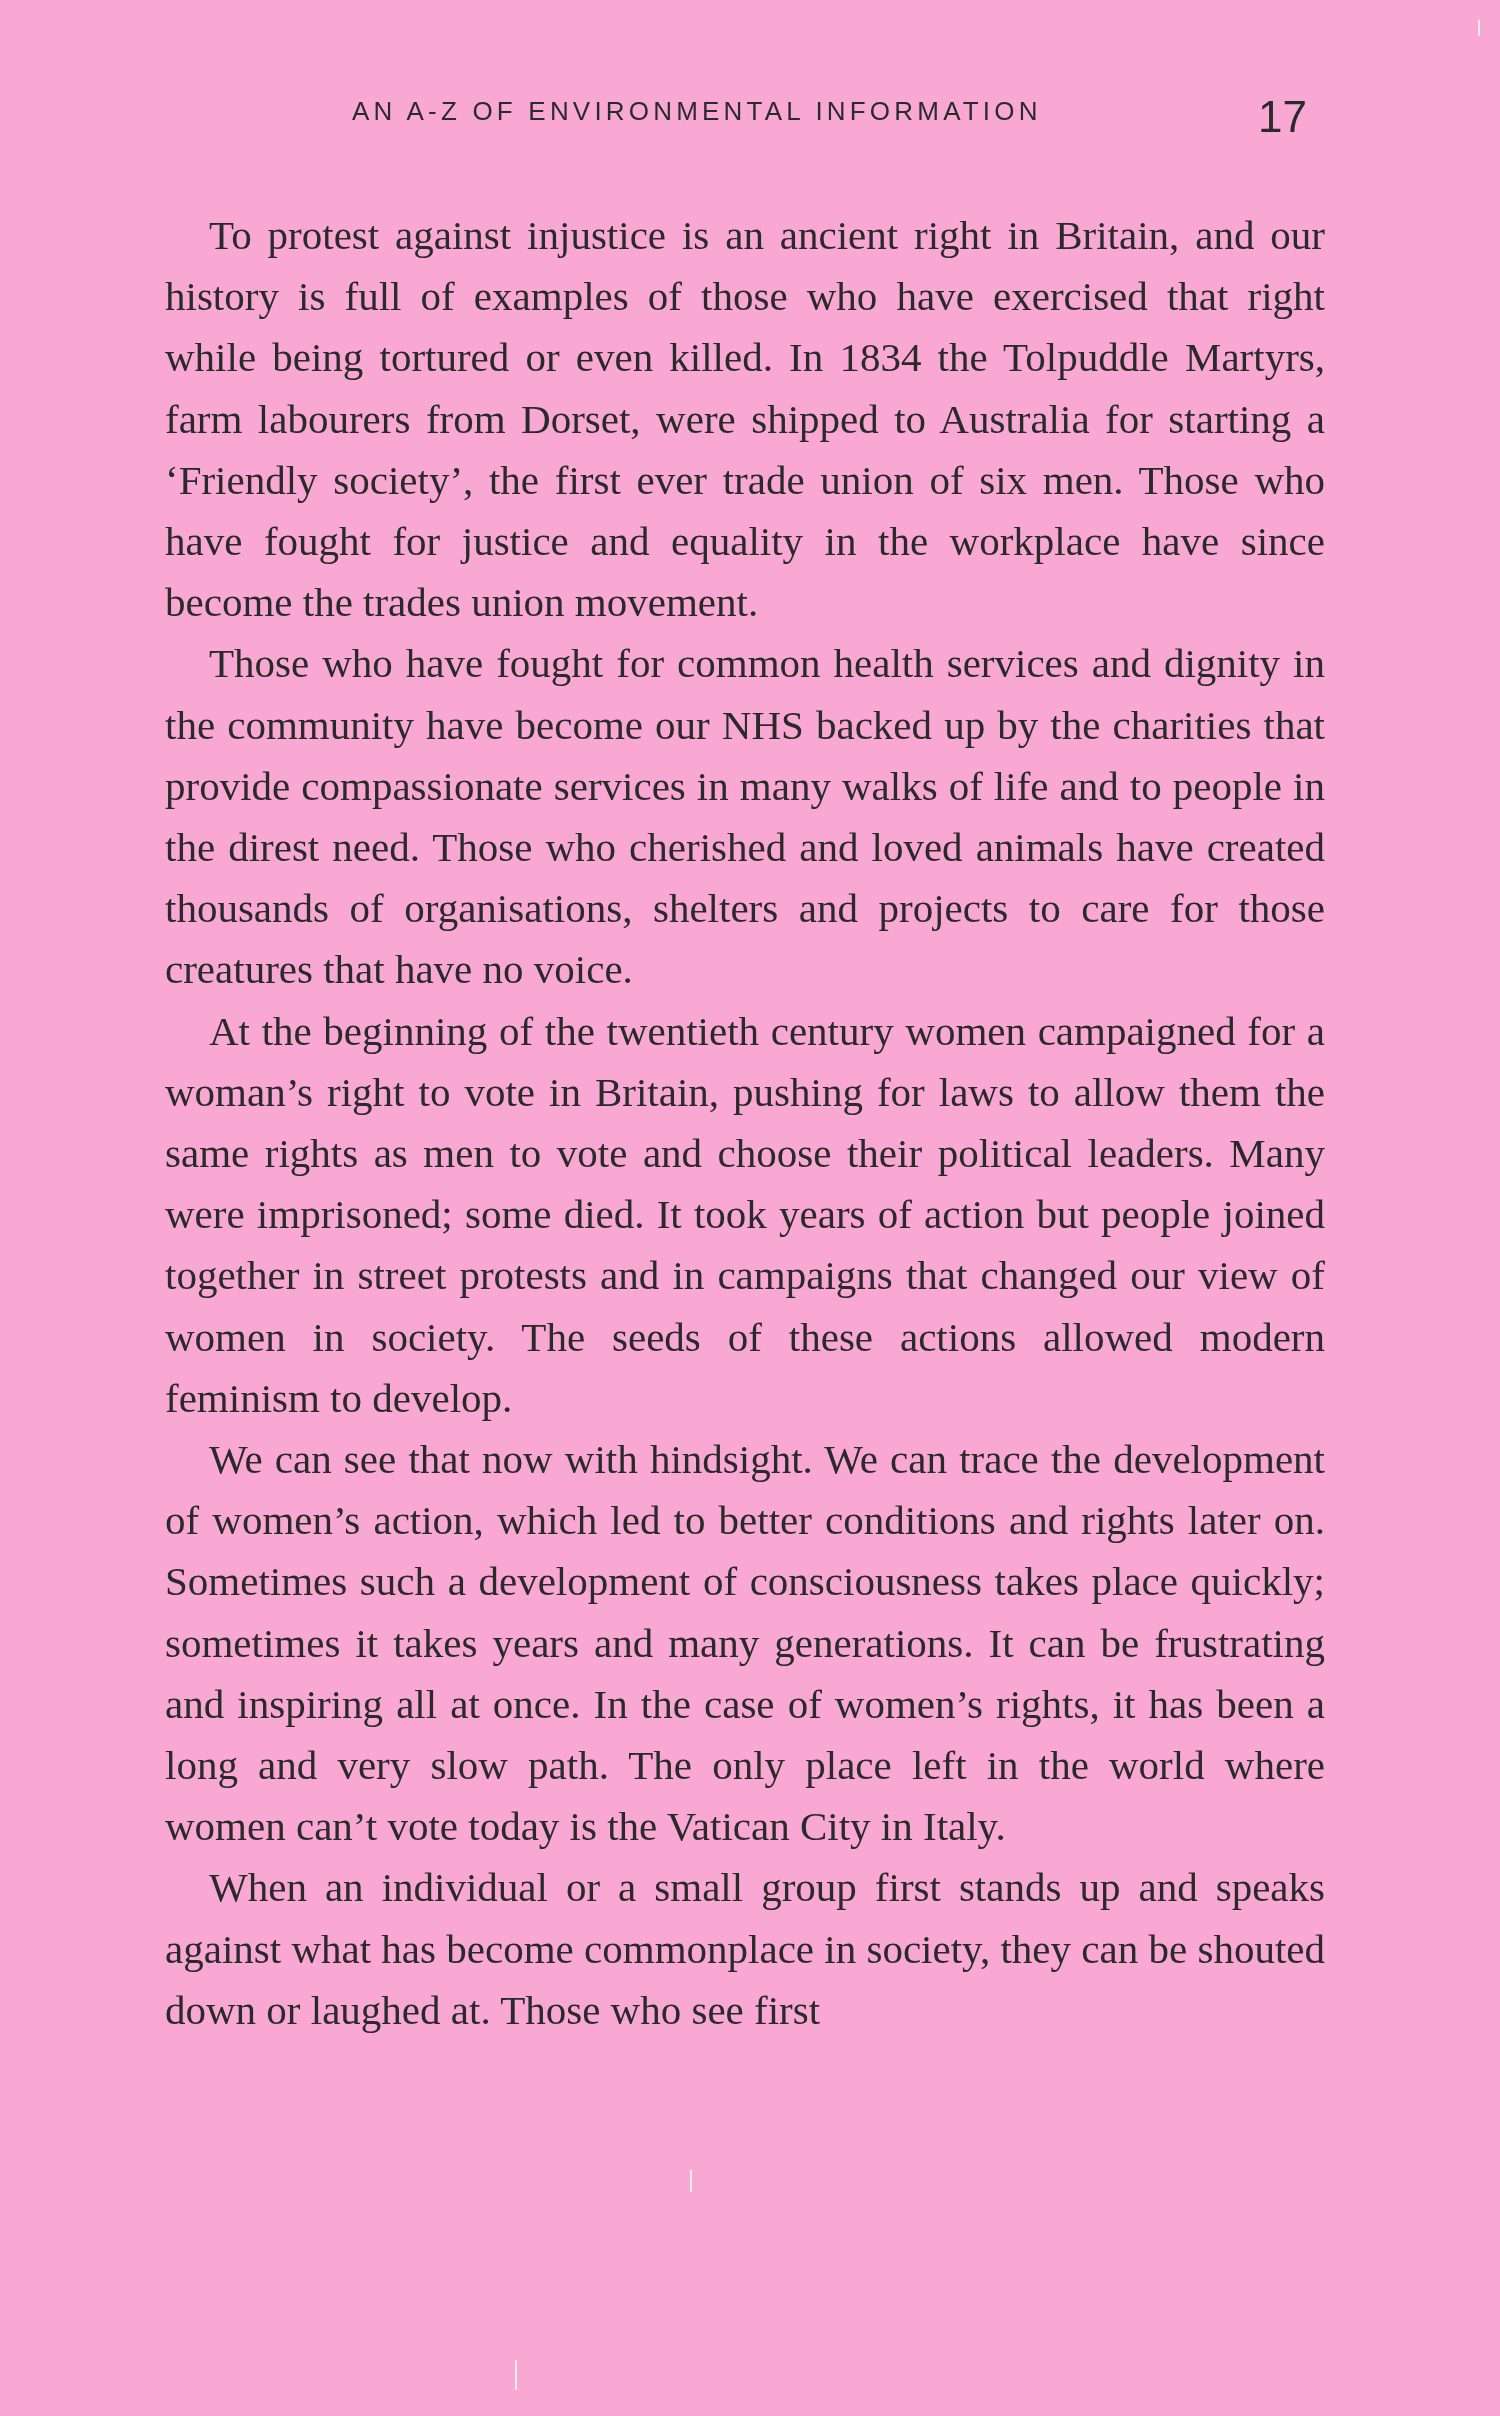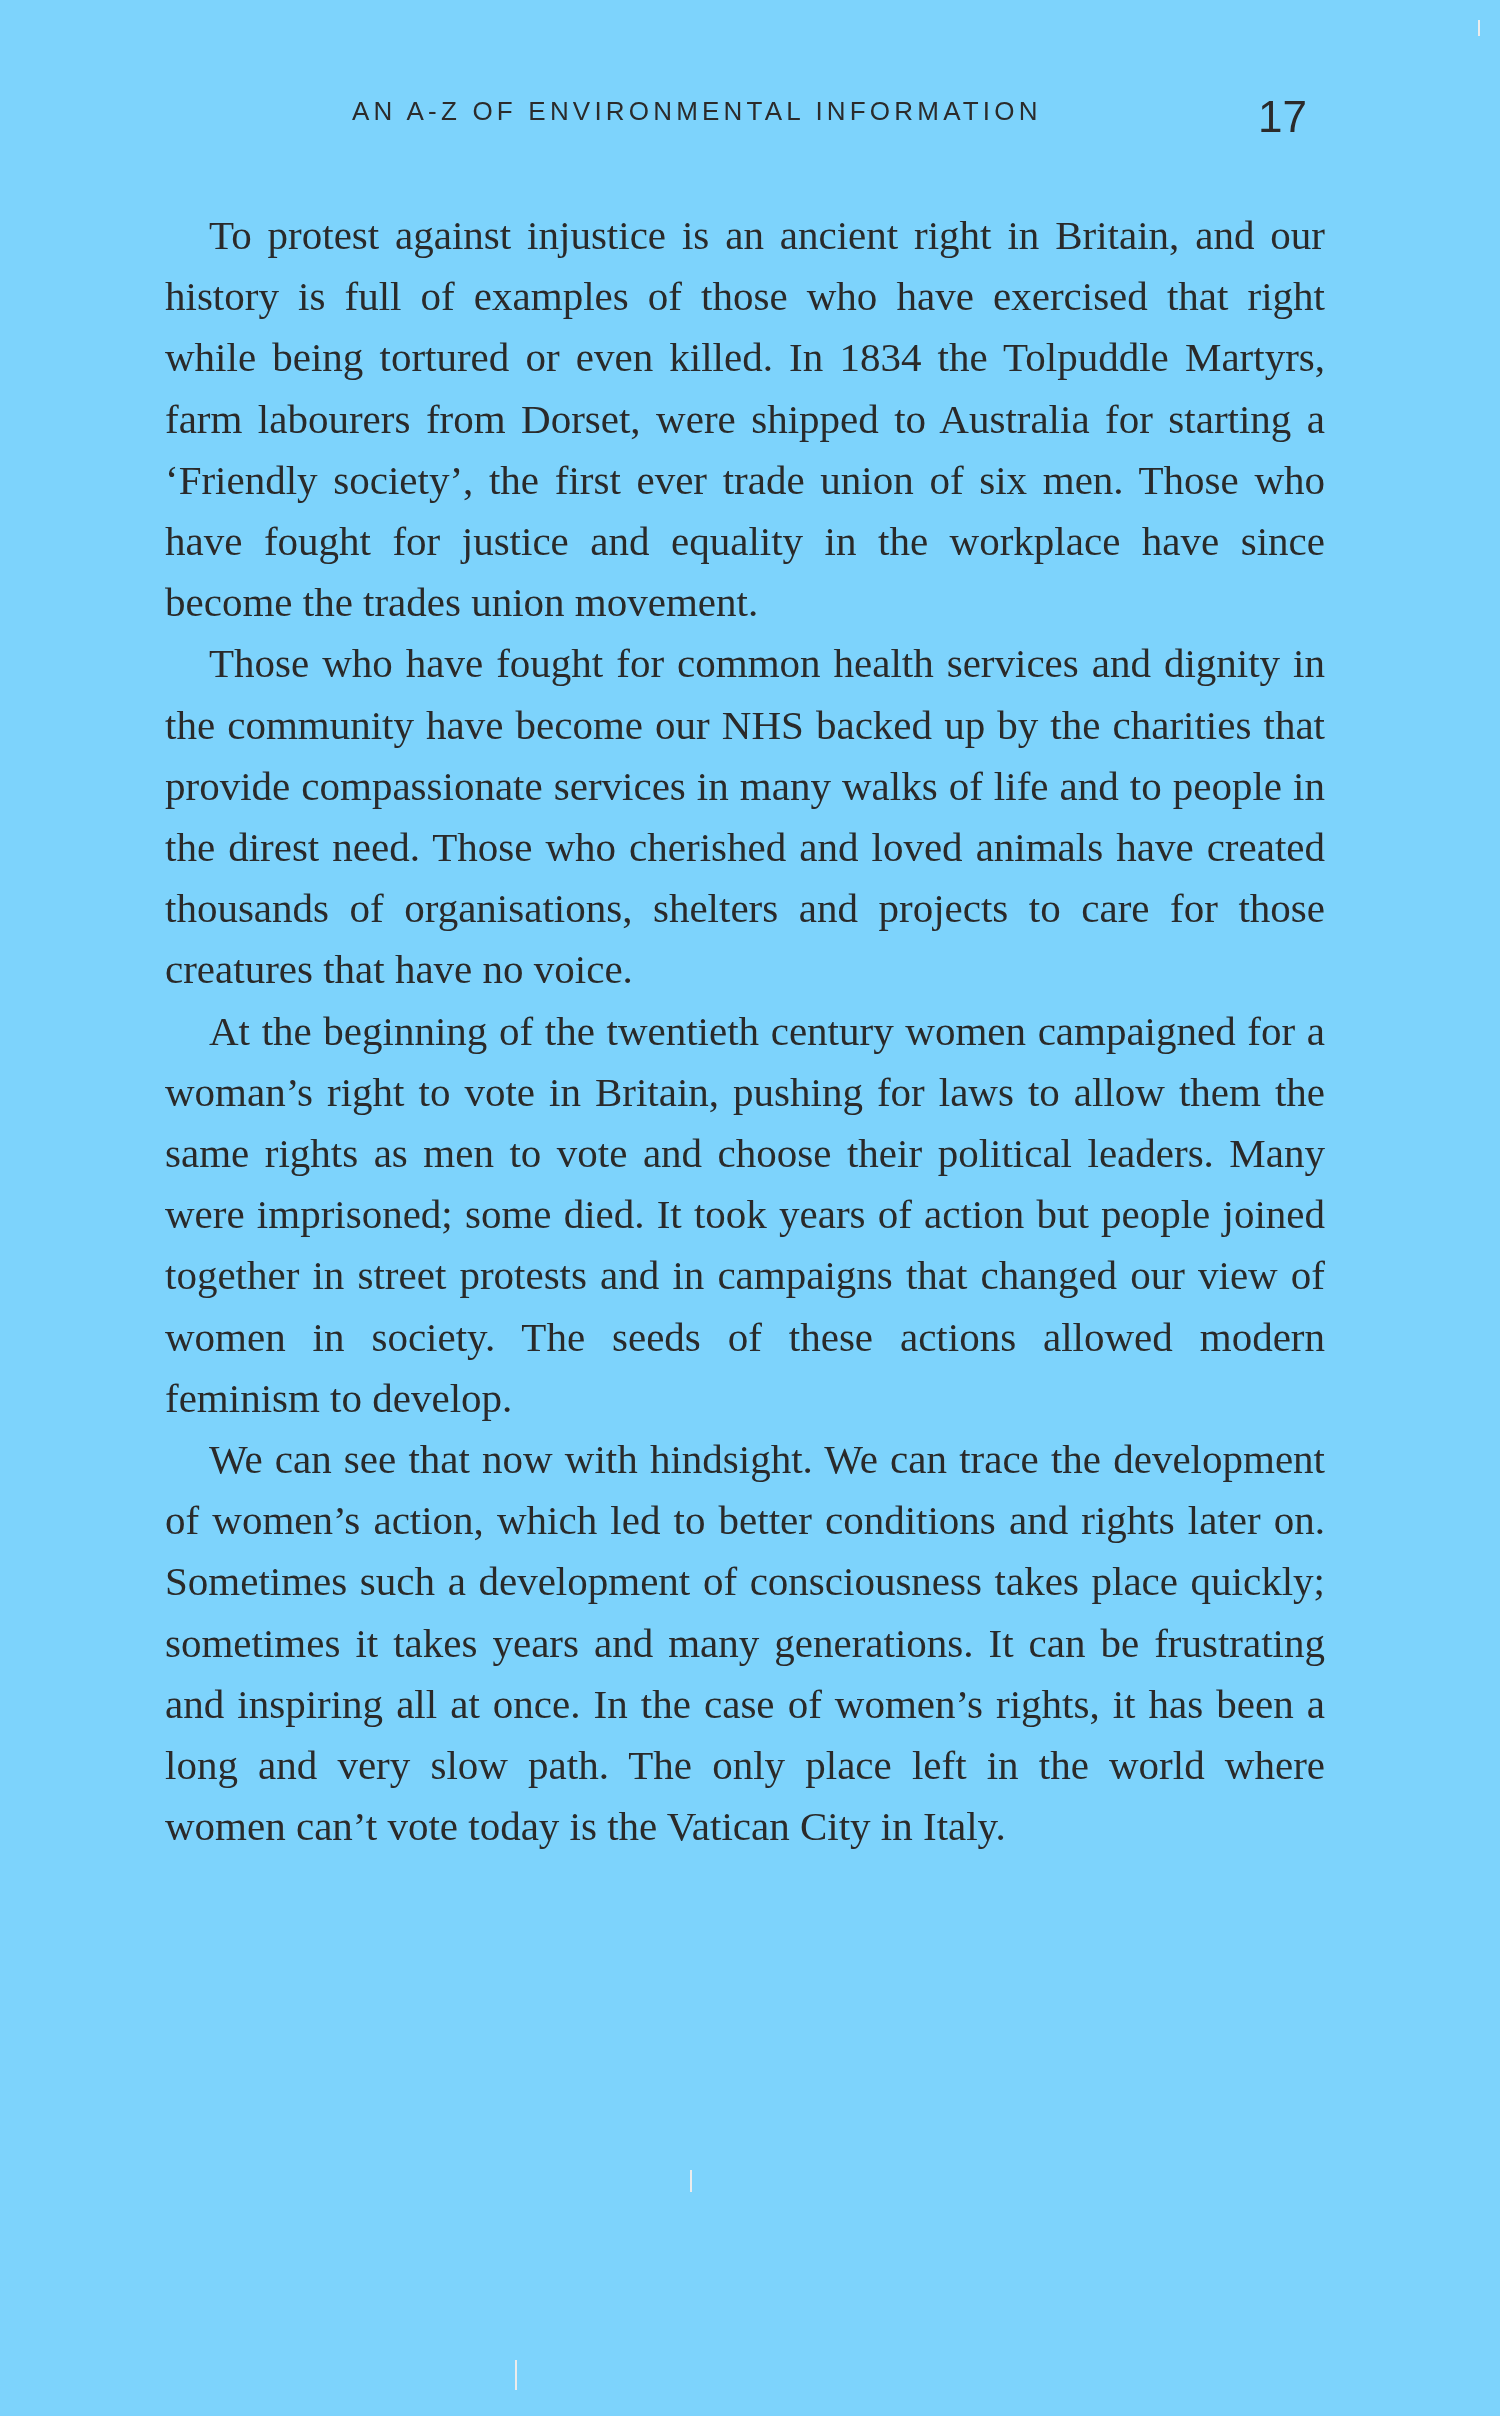--- a/index.html
+++ b/index.html
@@ -12,21 +12,21 @@
       height: 2416px;
       position: relative;
       overflow: hidden;
       font-family: "Liberation Serif", "DejaVu Serif", serif;
       color: #2a2a2a;
     }
     .page {
       position: absolute;
       left: 0; top: 0;
       width: 1500px; height: 2416px;
-      background: #7dd3fc;
+      background: #f9a8d4;
     }
     .running-head {
       position: absolute;
       top: 96px;
       left: 352px;
       font-family: "Liberation Sans", "DejaVu Sans", sans-serif;
       font-size: 26px;
       letter-spacing: 4.2px;
       color: #2b2b2b;
       white-space: nowrap;
@@ -65,19 +65,20 @@
 <div class="page">
 
   <div class="running-head">AN A-Z OF ENVIRONMENTAL INFORMATION</div>
   <div class="page-number">17</div>
 
   <div class="body-text">
     <p>To protest against injustice is an ancient right in Britain, and our history is full of examples of those who have exercised that right while being tortured or even killed. In 1834 the Tolpuddle Martyrs, farm labourers from Dorset, were shipped to Australia for starting a ‘Friendly society’, the first ever trade union of six men. Those who have fought for justice and equality in the workplace have since become the trades union movement.</p>
     <p>Those who have fought for common health services and dig­nity in the community have become our NHS backed up by the charities that provide compassionate services in many walks of life and to people in the direst need. Those who cherished and loved animals have created thousands of organisations, shel­ters and projects to care for those creatures that have no voice.</p>
     <p>At the beginning of the twentieth century women cam­paigned for a woman’s right to vote in Britain, pushing for laws to allow them the same rights as men to vote and choose their political leaders. Many were imprisoned; some died. It took years of action but people joined together in street pro­tests and in campaigns that changed our view of women in society. The seeds of these actions allowed modern feminism to develop.</p>
     <p>We can see that now with hindsight. We can trace the devel­opment of women’s action, which led to better conditions and rights later on. Sometimes such a development of conscious­ness takes place quickly; sometimes it takes years and many generations. It can be frustrating and inspiring all at once. In the case of women’s rights, it has been a long and very slow path. The only place left in the world where women can’t vote today is the Vatican City in Italy.</p>
+    <p>When an individual or a small group first stands up and speaks against what has become commonplace in society, they can be shouted down or laughed at. Those who see first</p>
   </div>
 
   <div class="margin-mark" style="left:1478px; top:20px; height:16px;"></div>
   <div class="margin-mark" style="left:690px; top:2170px; height:22px;"></div>
   <div class="margin-mark" style="left:515px; top:2360px; height:30px;"></div>
 
 </div>
 
 </body></html>

